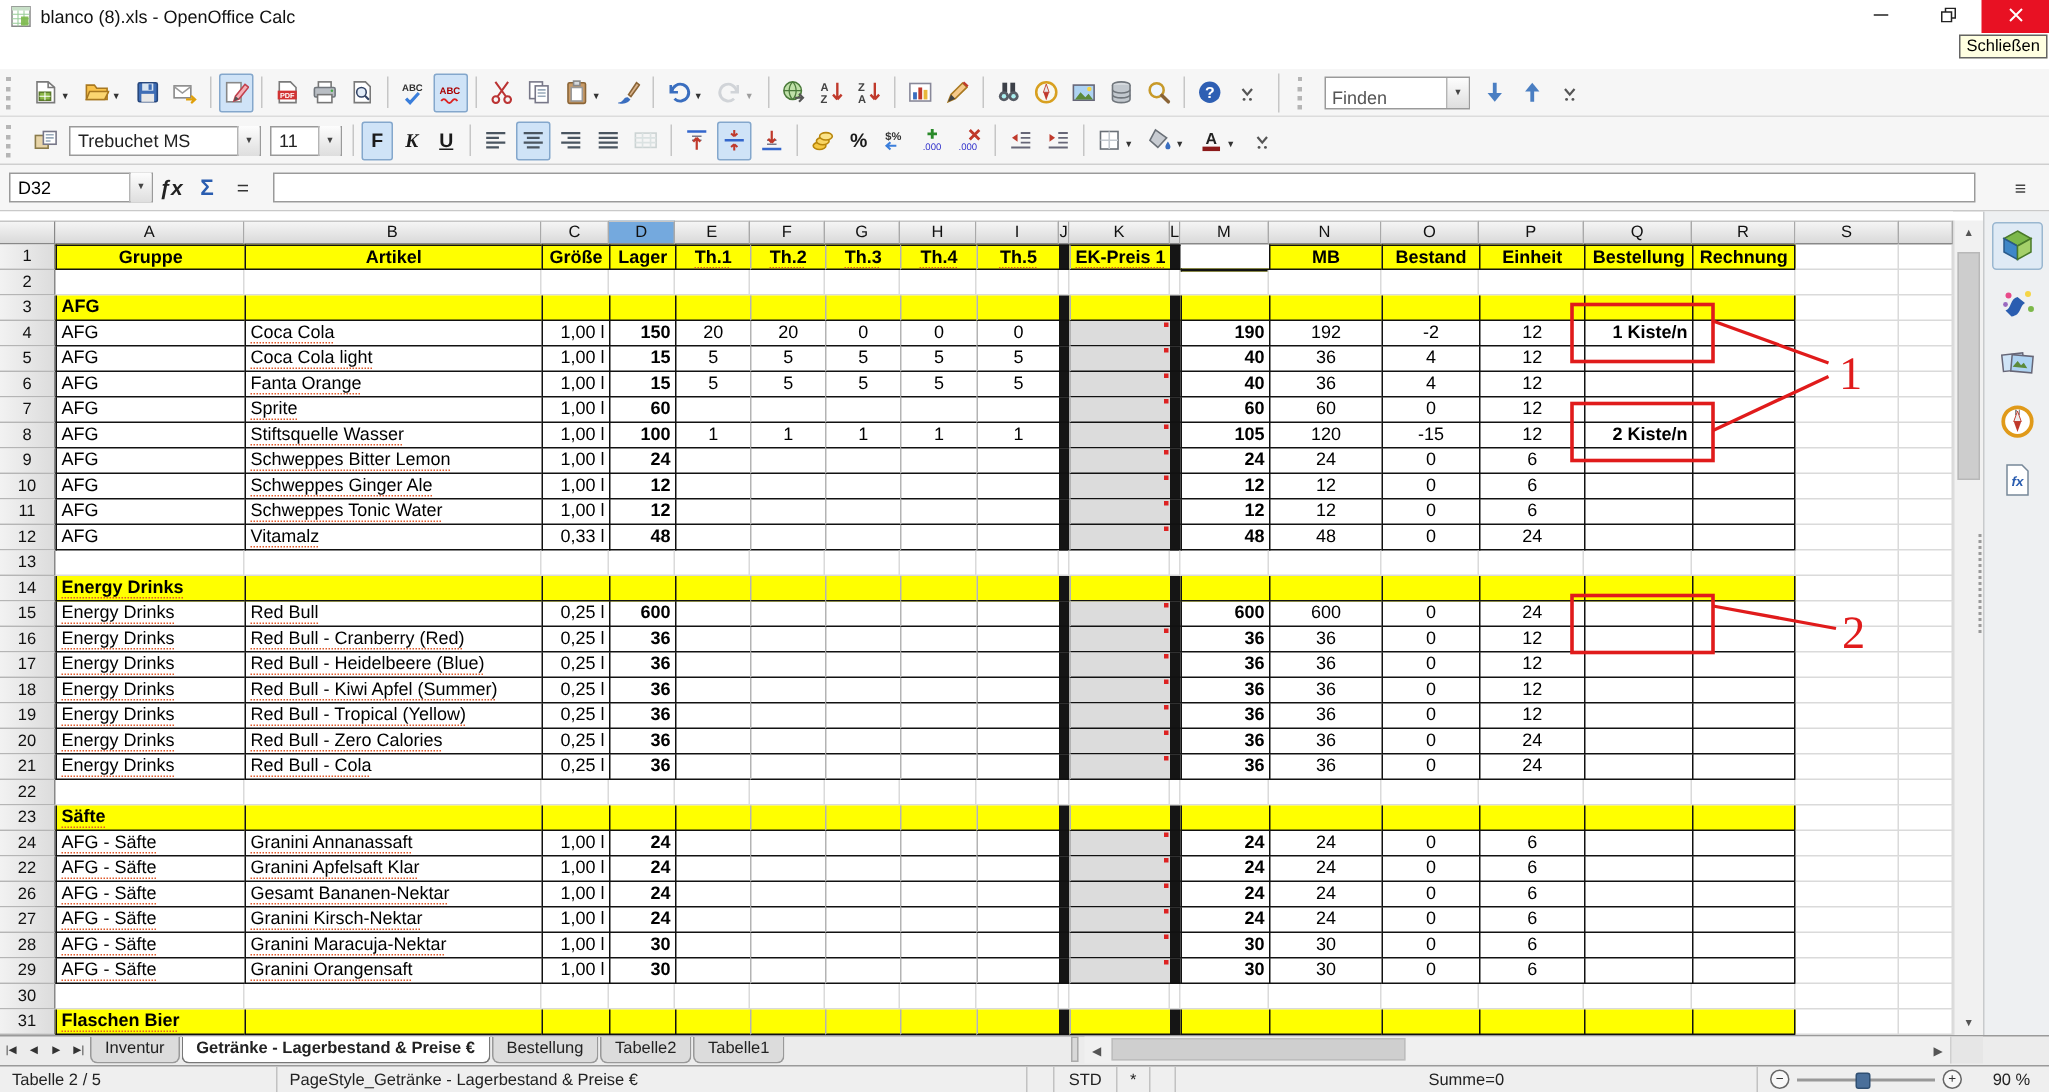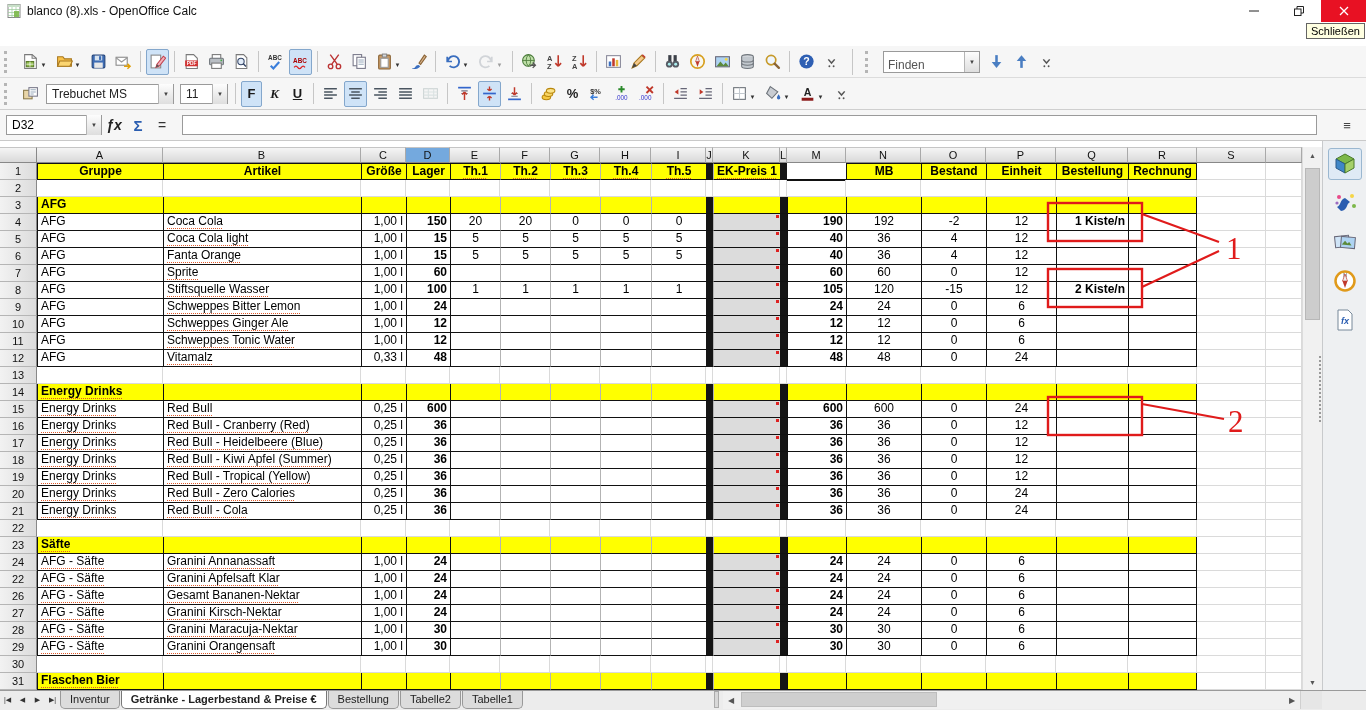--- a/index.html
+++ b/index.html
@@ -1517,20 +1517,38 @@
   <div class="hsplit"></div>
   <div class="hscroll">
     <div class="hbtn">◀</div>
     <div class="htrack">
       <div class="hthumb"></div>
     </div>
     <div class="hbtn">▶</div>
   </div>
   <div class="scorner"></div>
 
+  <div class="status">
+    <div class="sseg" style="width:185px;">Tabelle 2 / 5</div>
+    <div class="sseg" style="width:500px;">PageStyle_Getränke - Lagerbestand &amp; Preise €</div>
+    <div class="sseg" style="width:18px;"></div>
+    <div class="sseg center" style="width:42px;">STD</div>
+    <div class="sseg center" style="width:22px;">*</div>
+    <div class="sseg" style="width:16px;"></div>
+    <div class="sseg center" style="flex:1;border-right:1px solid #c2c2c2;">Summe=0</div>
+    <div class="zslider">
+      <div class="zbtn">−</div>
+      <div class="ztrack">
+        <div class="ztick"></div>
+        <div class="zthumb"></div>
+      </div>
+      <div class="zbtn">+</div>
+    </div>
+    <div class="sseg center" style="width:50px;border-right:none;">90 %</div>
+  </div>
 
   <svg class="overlay" viewBox="0 0 1366 728">
     <rect class="ann" x="1048" y="203" width="94" height="38"></rect>
     <rect class="ann" x="1048" y="269" width="94" height="38"></rect>
     <rect class="ann" x="1048" y="397" width="94" height="38"></rect>
     <line class="annline" x1="1142" y1="214" x2="1219" y2="242"></line>
     <line class="annline" x1="1142" y1="287" x2="1219" y2="251"></line>
     <line class="annline" x1="1142" y1="404" x2="1224" y2="419"></line>
     <text class="anntext" x="1226" y="259">1</text>
     <text class="anntext" x="1228" y="432">2</text>

